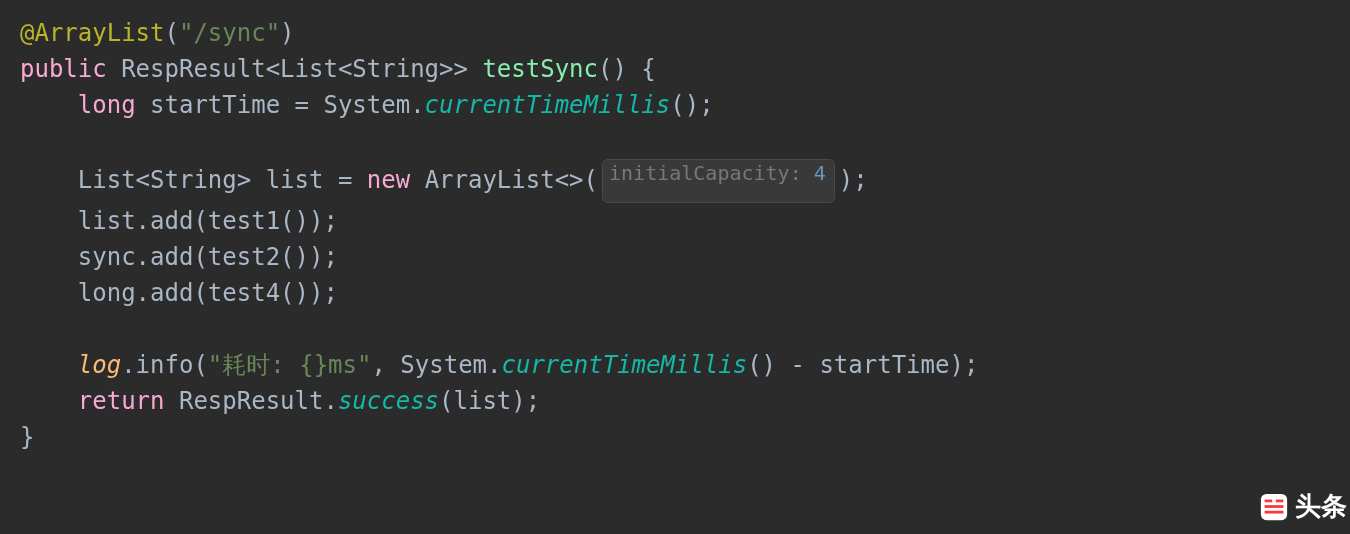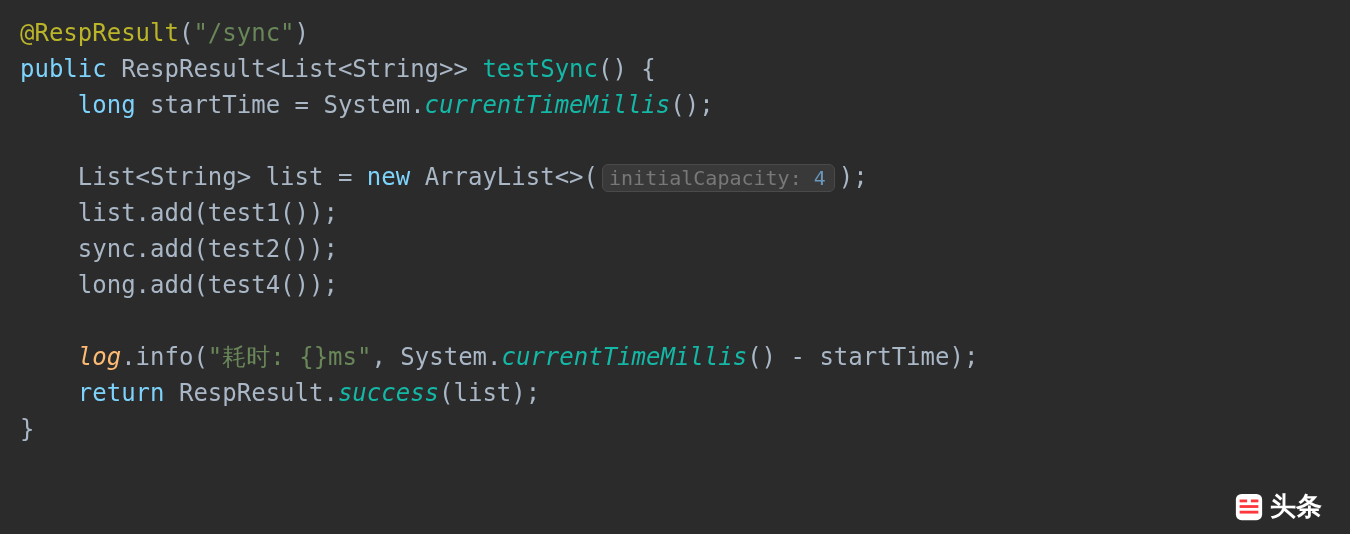--- a/index.html
+++ b/index.html
@@ -16,66 +16,66 @@
       padding: 15px 20px;
       width: 1350px;
       height: 534px;
       overflow: hidden;
       position: relative;
     }
     .code-line {
       white-space: pre;
     }
     .annotation { color: #bbb529; }
-    .keyword { color: #7dd3fc; }
+    .keyword { color: #f9a8d4; }
     .type { color: #a9b7c6; }
-    .method-decl { color: #14b8a6; }
+    .method-decl { color: #86efac; }
     .string { color: #6a8759; }
     .static-method { color: #14b8a6; font-style: italic; }
     .static-field { color: #fdba74; font-style: italic; }
     .number { color: #6897bb; }
     .punct { color: #a9b7c6; }
     .param-hint {
       color: #787878;
       background-color: #393939;
       border: 1px solid #4a4a4a;
       border-radius: 6px;
-      padding: 0 8px 0 6px;
+      padding: 0 8px 16px 6px;
       font-size: 20px;
       font-style: normal;
       display: inline-block;
       vertical-align: middle;
       line-height: 1.3;
       margin: 0 4px;
     }
     .watermark {
       position: absolute;
       bottom: 8px;
-      right: 28px;
+      right: 3px;
       color: #ffffff;
       font-family: 'PingFang SC', 'Microsoft YaHei', sans-serif;
       font-size: 26px;
       font-weight: bold;
       display: flex;
       align-items: center;
       gap: 6px;
     }
     .watermark-logo {
       width: 30px;
       height: 30px;
       display: inline-flex;
       align-items: center;
       justify-content: center;
     }
   </style>
 </head>
 <body>
 
 <div>
-<div class="code-line"><span class="annotation">@RespResult</span><span class="punct">(</span><span class="string">"/sync"</span><span class="punct">)</span></div>
+<div class="code-line"><span class="annotation">@ArrayList</span><span class="punct">(</span><span class="string">"/sync"</span><span class="punct">)</span></div>
 <div class="code-line"><span class="keyword">public</span><span> </span><span class="type">RespResult</span><span class="punct">&lt;</span><span class="type">List</span><span class="punct">&lt;</span><span class="type">String</span><span class="punct">&gt;&gt; </span><span class="method-decl">testSync</span><span class="punct">() {</span></div>
 <div class="code-line"><span>    </span><span class="keyword">long</span><span> </span><span>startTime</span><span> = </span><span>System</span><span class="punct">.</span><span class="static-method">currentTimeMillis</span><span class="punct">();</span></div>
 <div class="code-line"> </div>
 <div class="code-line"><span>    </span><span class="type">List</span><span class="punct">&lt;</span><span class="type">String</span><span class="punct">&gt; </span><span>list</span><span> = </span><span class="keyword">new</span><span> </span><span>ArrayList</span><span class="punct">&lt;&gt;(</span><span class="param-hint"><span>initialCapacity:</span> <span class="number">4</span></span><span class="punct">);</span></div>
 <div class="code-line"><span>    </span><span>list.add(test1());</span></div>
 <div class="code-line"><span>    </span><span>sync.add(test2());</span></div>
 <div class="code-line"><span>    </span><span>long.add(test4());</span></div>
 <div class="code-line"> </div>
 <div class="code-line"><span>    </span><span class="static-field">log</span><span class="punct">.</span><span>info</span><span class="punct">(</span><span class="string">"耗时: {}ms"</span><span class="punct">, </span><span>System</span><span class="punct">.</span><span class="static-method">currentTimeMillis</span><span class="punct">() - </span><span>startTime</span><span class="punct">);</span></div>
 <div class="code-line"><span>    </span><span class="keyword">return</span><span> </span><span>RespResult</span><span class="punct">.</span><span class="static-method">success</span><span class="punct">(</span><span>list</span><span class="punct">);</span></div>

